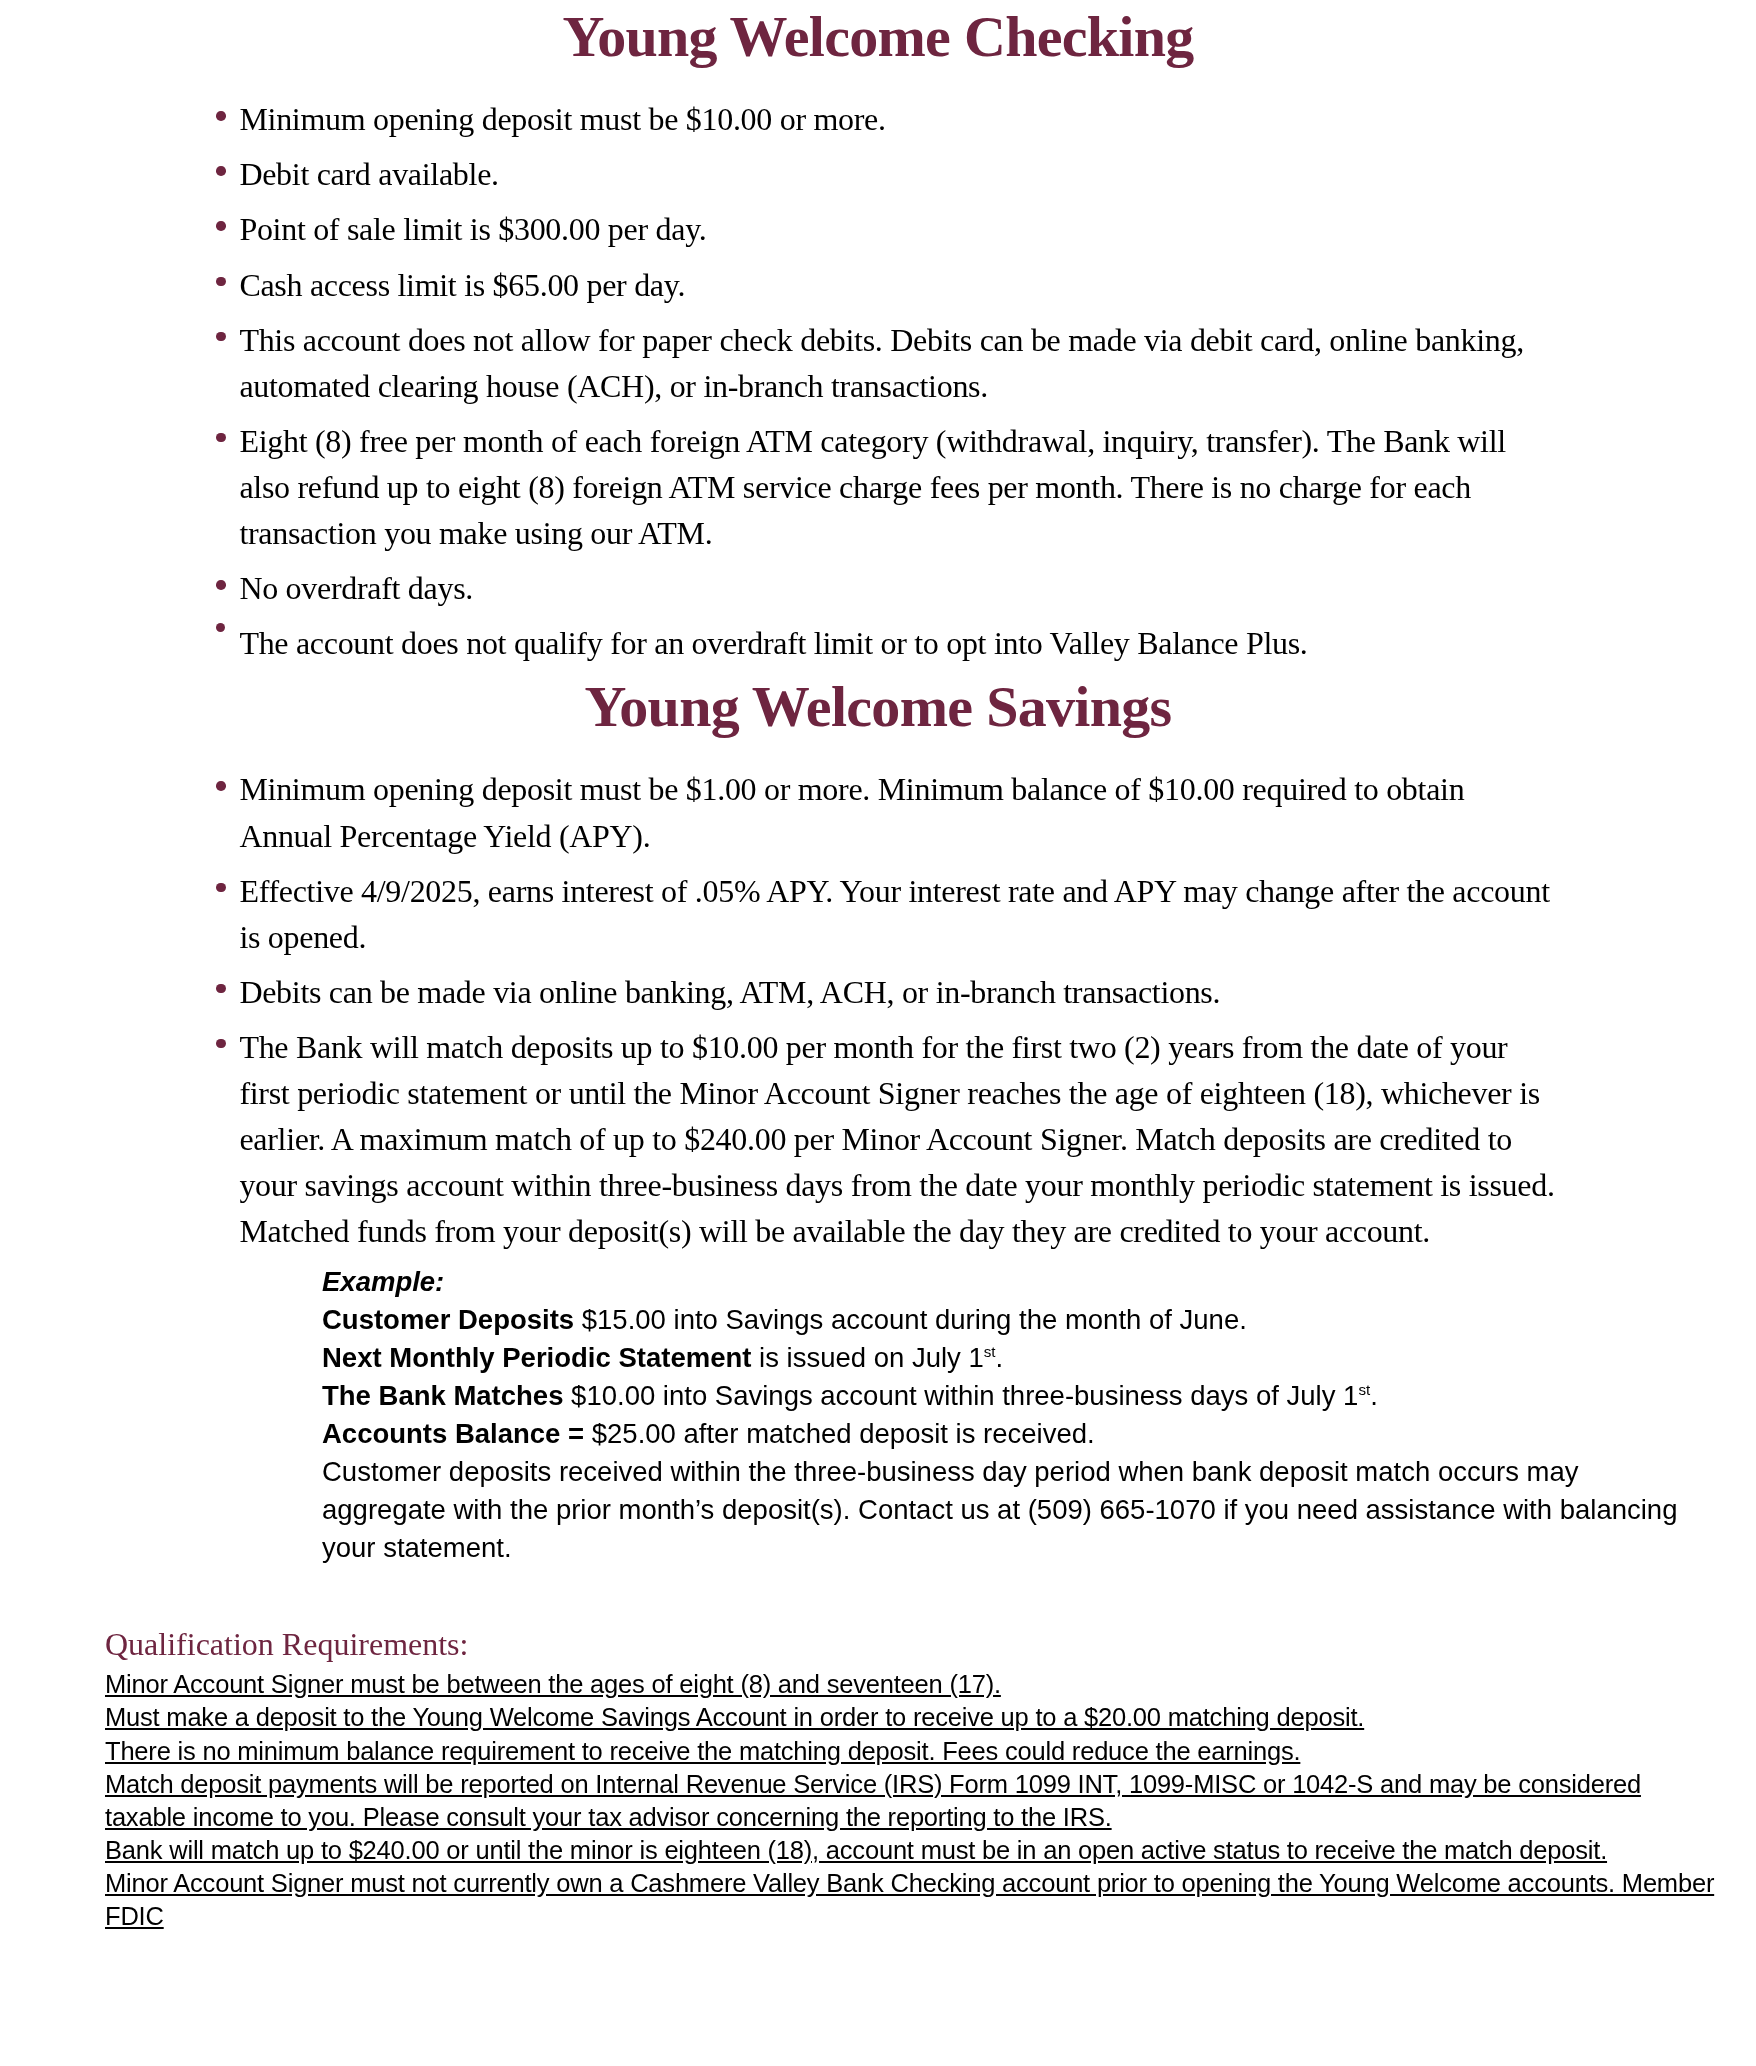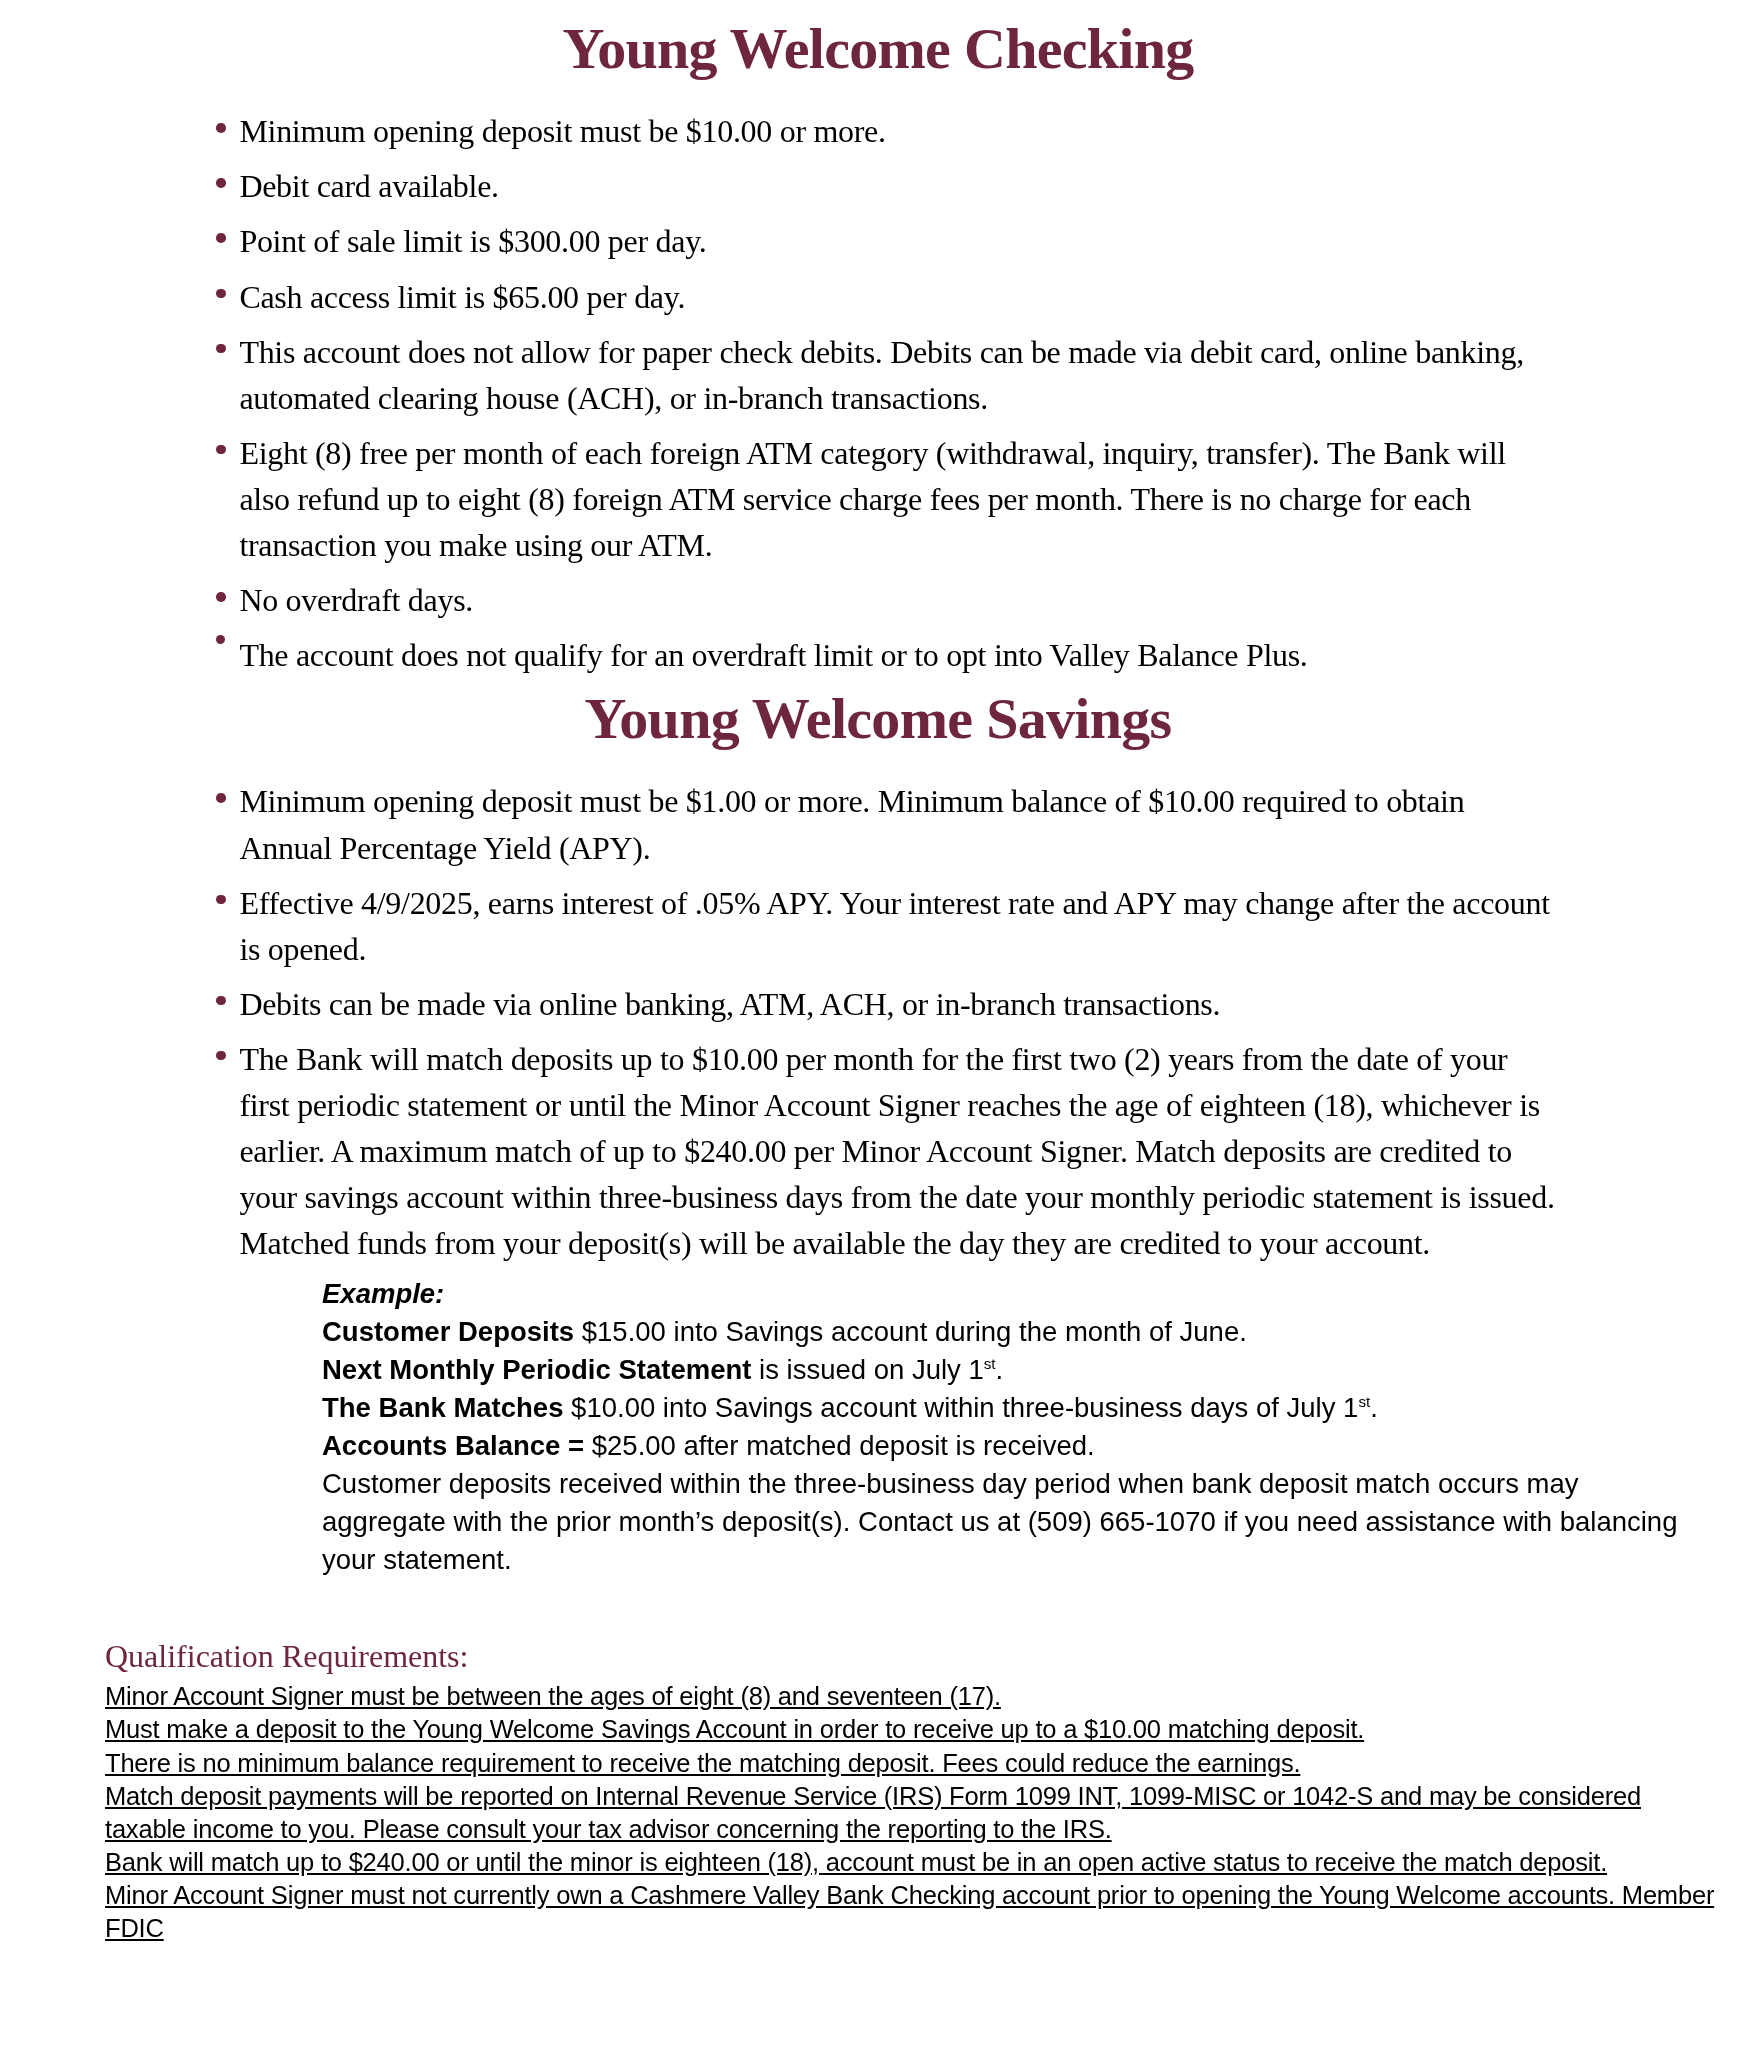--- a/index.html
+++ b/index.html
@@ -13,21 +13,21 @@
   }
   .section-title {
     text-align:center;
     font-family:"Liberation Serif", serif;
     font-weight:bold;
     font-size:58px;
     line-height:1.1;
     color:#6e2540;
     letter-spacing:-0.7px;
   }
-  .checking-title { padding-top:17px; }
+  .checking-title { padding-top:5px; }
   .savings-title  { }
 
   ul.bullets {
     list-style:none;
     margin:27.5px 0 0 216px;
     padding:0;
     width:1343px;
     font-size:32px;
     line-height:1.44;
     letter-spacing:-0.3px;
@@ -106,21 +106,21 @@
     <div class="ex-line"><span class="ex-label">Customer Deposits</span><span> $15.00 into Savings account during the month of June.</span></div>
     <div class="ex-line"><span class="ex-label">Next Monthly Periodic Statement</span><span> is issued on July 1</span><sup>st</sup><span>.</span></div>
     <div class="ex-line"><span class="ex-label">The Bank Matches</span><span> $10.00 into Savings account within three-business days of July 1</span><sup>st</sup><span>.</span></div>
     <div class="ex-line"><span class="ex-label">Accounts Balance =</span><span> $25.00 after matched deposit is received.</span></div>
     <div class="ex-note">Customer deposits received within the three-business day period when bank deposit match occurs may aggregate with the prior month’s deposit(s).  Contact us at (509) 665-1070 if you need assistance with balancing your statement.</div>
   </div>
 
   <div class="qual-title">Qualification Requirements:</div>
   <div class="qual-text">
     <div>Minor Account Signer must be between the ages of eight (8) and seventeen (17).</div>
-    <div>Must make a deposit to the Young Welcome Savings Account in order to receive up to a $10.00 matching deposit.</div>
+    <div>Must make a deposit to the Young Welcome Savings Account in order to receive up to a $20.00 matching deposit.</div>
     <div>There is no minimum balance requirement to receive the matching deposit.  Fees could reduce the earnings.</div>
     <div>Match deposit payments will be reported on Internal Revenue Service (IRS) Form 1099 INT, 1099-MISC or 1042-S and may be considered taxable income to you.  Please consult your tax advisor concerning the reporting to the IRS.</div>
     <div>Bank will match up to $240.00 or until the minor is eighteen (18), account must be in an open active status to receive the match deposit.</div>
     <div>Minor Account Signer must not currently own a Cashmere Valley Bank Checking account prior to opening the Young Welcome accounts.  Member FDIC</div>
   </div>
 
 </div>
 
 
 </body></html>

